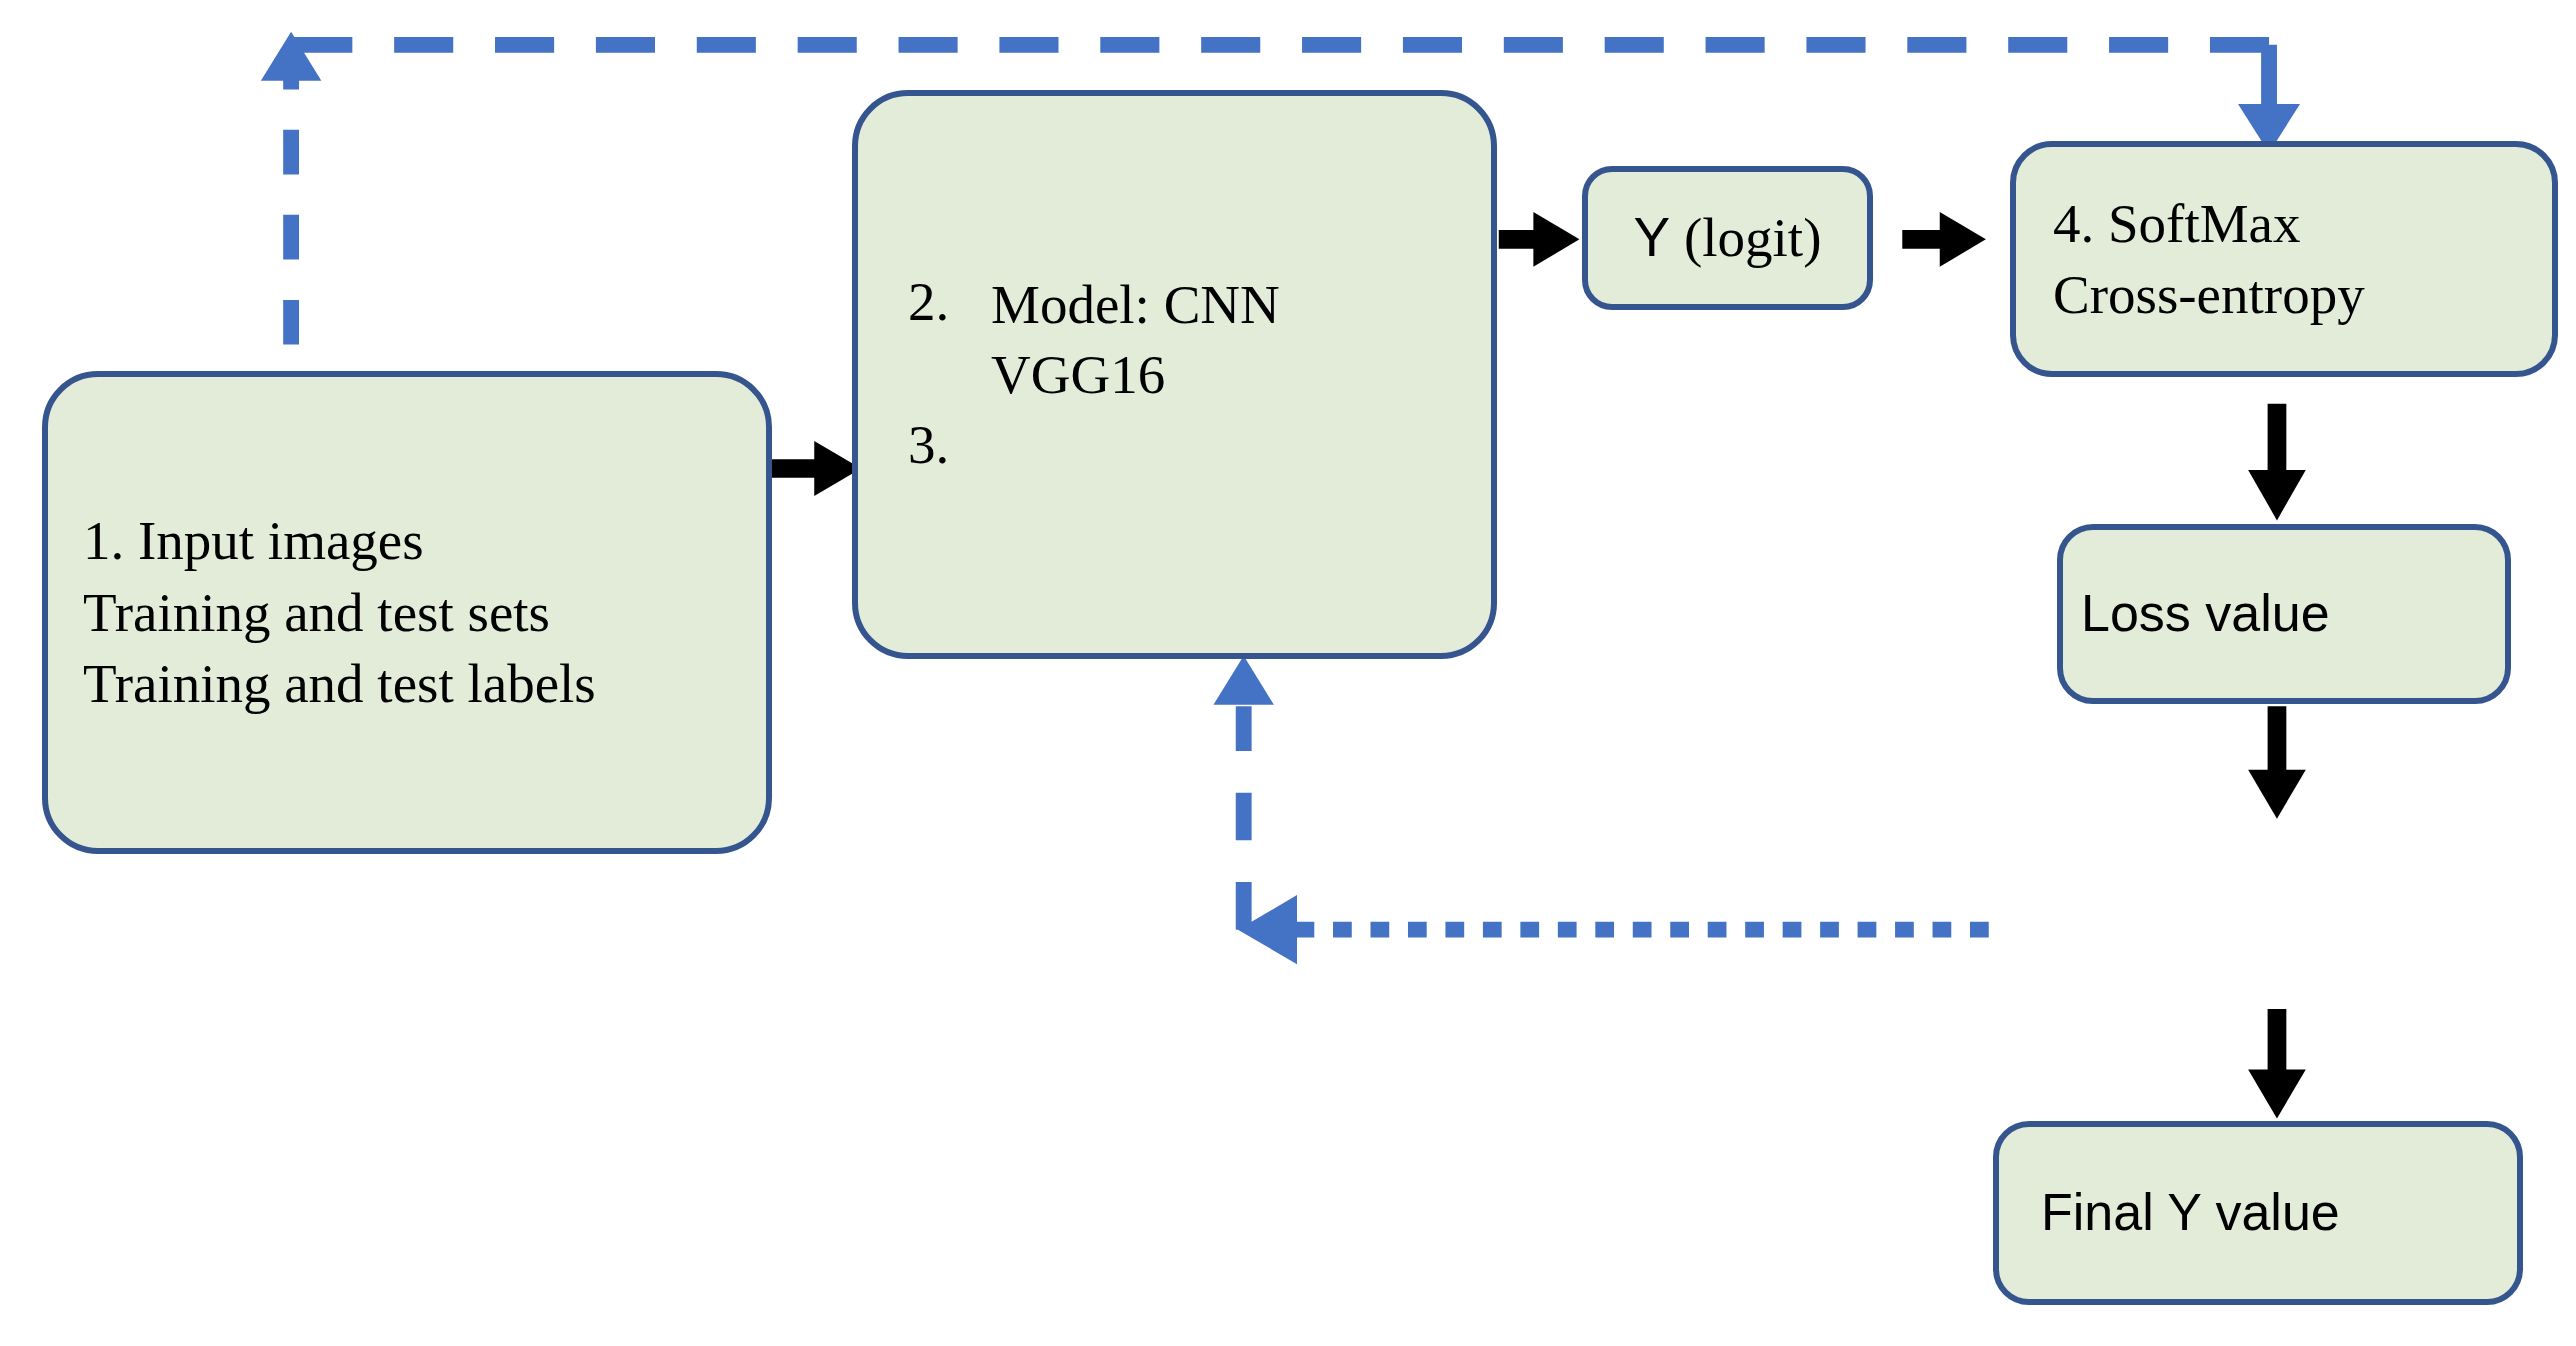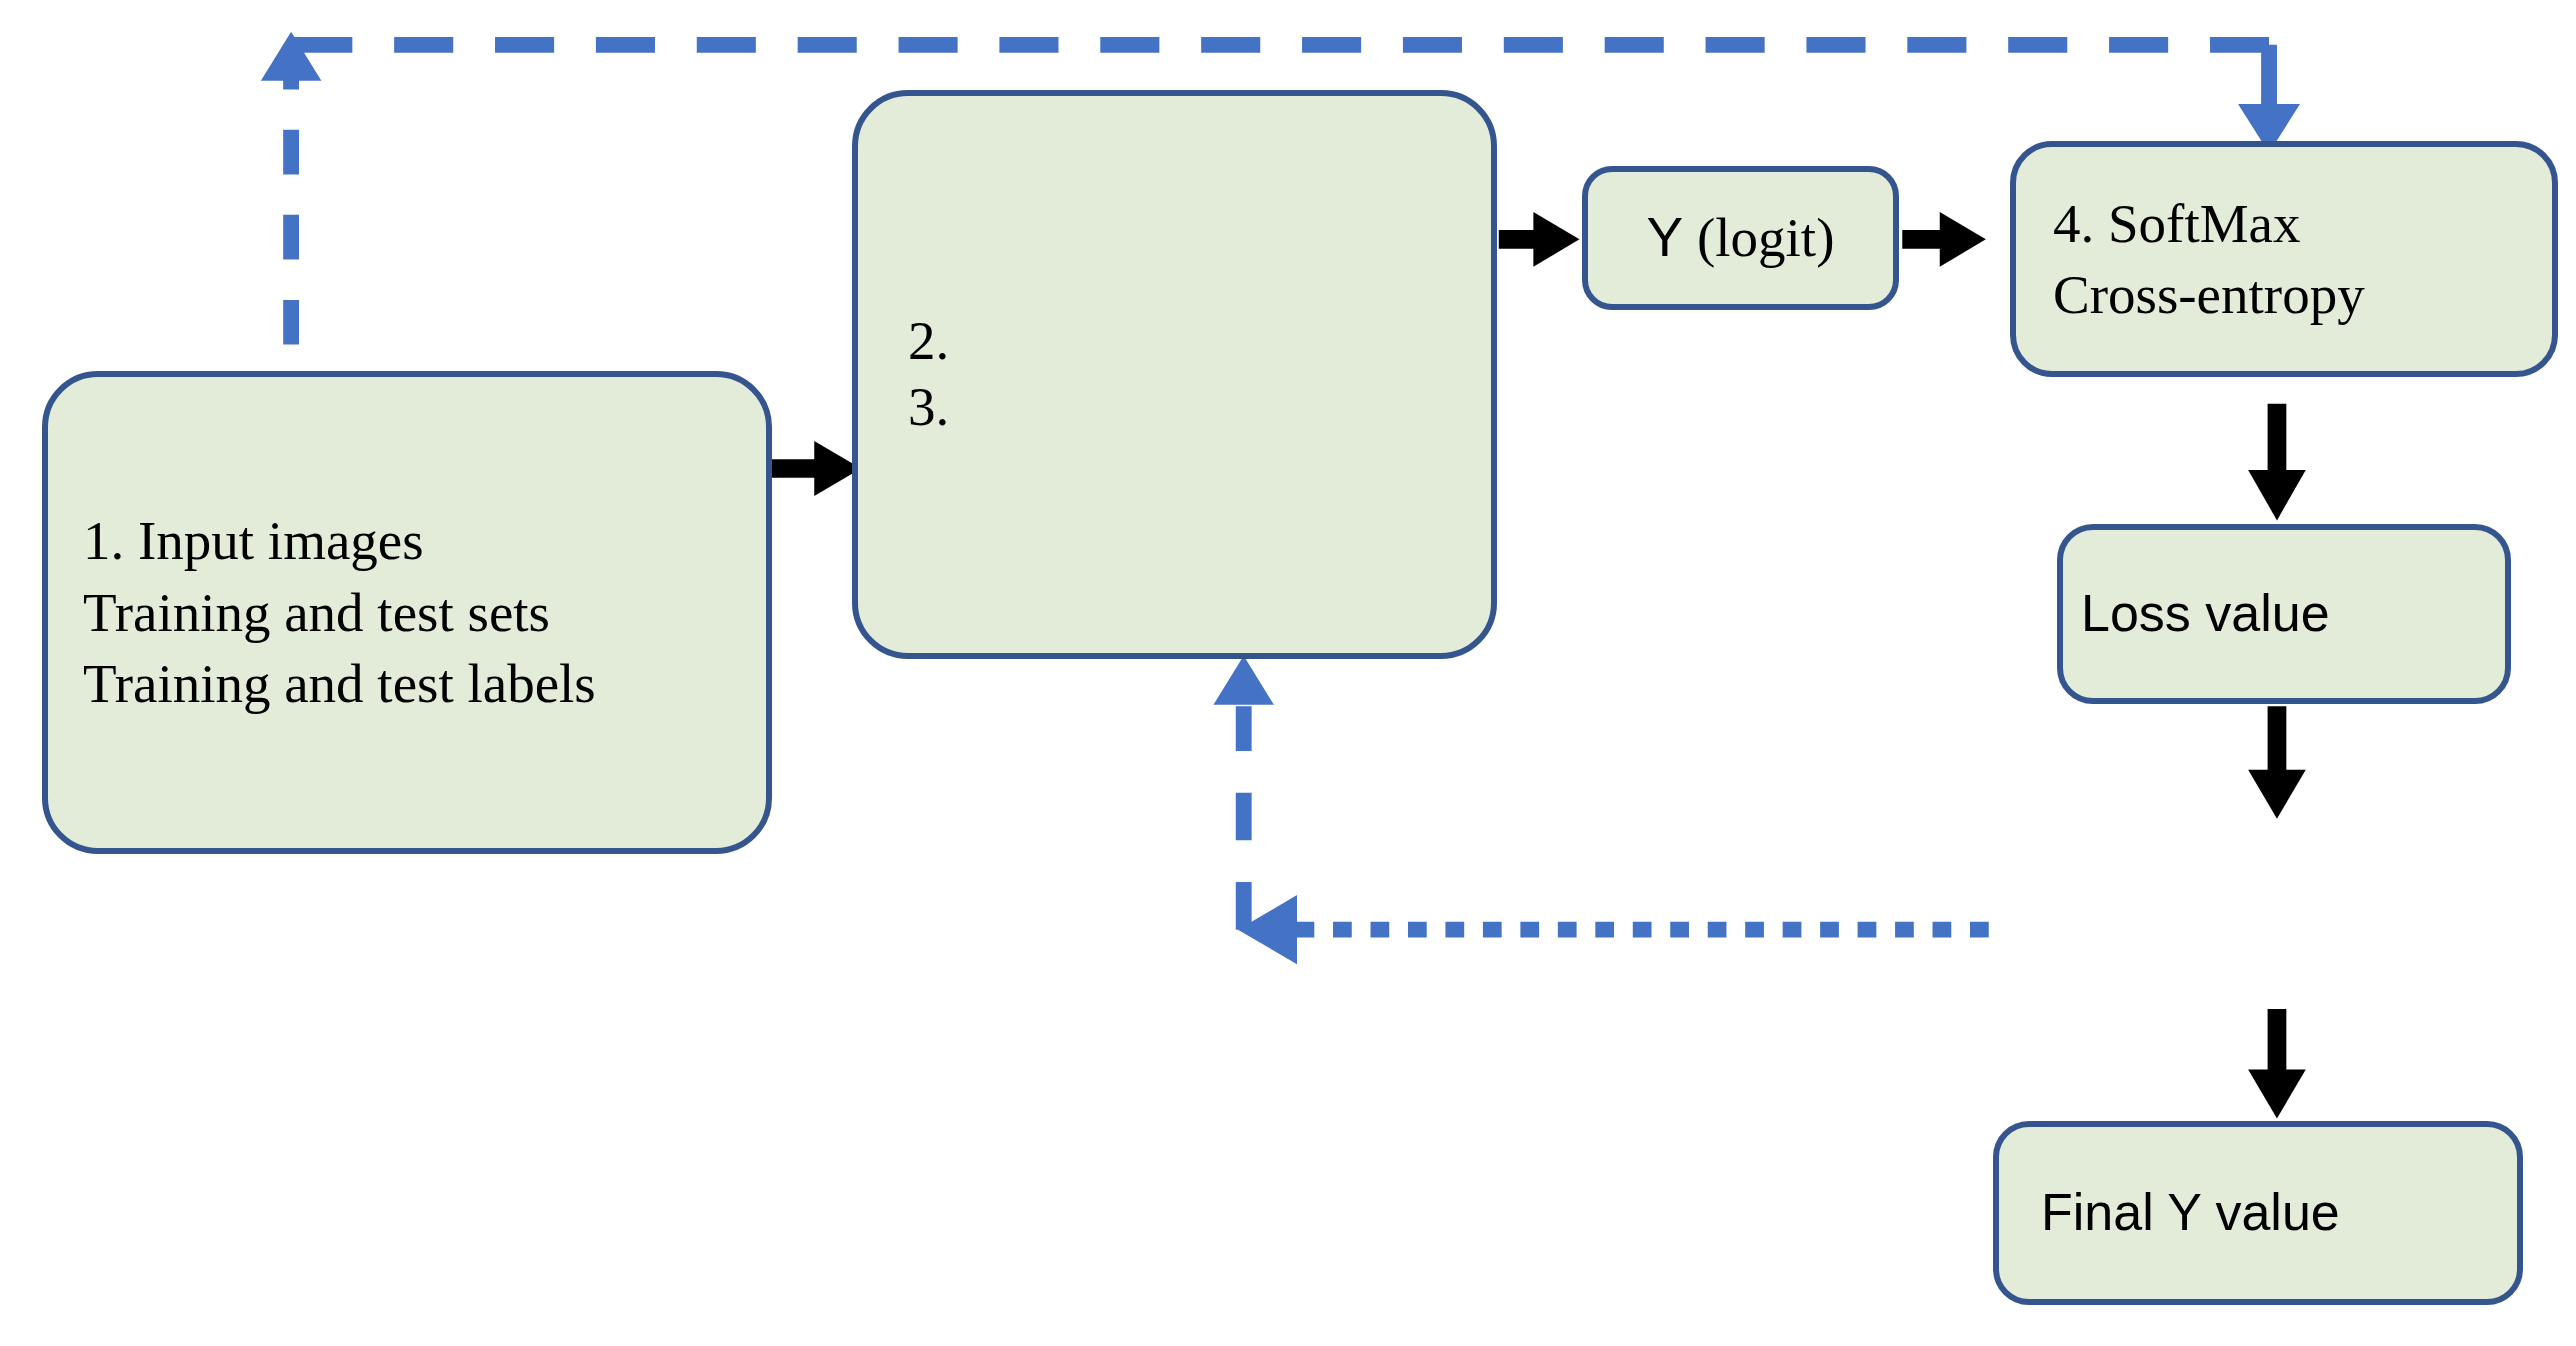--- a/index.html
+++ b/index.html
@@ -59,21 +59,21 @@
     flex: 0 0 83px;
     text-align: left;
   }
   #node-model .li .body {
     flex: 1 1 auto;
     line-height: 1.28;
     white-space: pre-line;
   }
 
   #node-logit {
-    left: 1582px; top: 166px; width: 317px; height: 144px;
+    left: 1582px; top: 166px; width: 291px; height: 144px;
     border-radius: 30px;
     justify-content: center;
   }
   #node-logit .txt {
     font-size: 55px;
     text-align: center;
   }
   #node-logit .sans { font-family: "Liberation Sans", sans-serif; }
 
   #node-softmax {
@@ -184,20 +184,22 @@
   <div class="node" id="node-input">
     <div class="txt">1. Input images
 Training and test sets
 Training and test labels</div>
   </div>
 
   <div class="node" id="node-model">
     <div class="listwrap">
       <div class="li">
         <span class="marker">2.</span>
+        <span class="body">Model: CNN
+VGG16</span>
       </div>
       <div class="li">
         <span class="marker">3.</span>
       </div>
     </div>
   </div>
 
   <div class="node" id="node-logit">
     <div class="txt"><span class="sans">Y</span><span> (logit)</span></div>
   </div>

